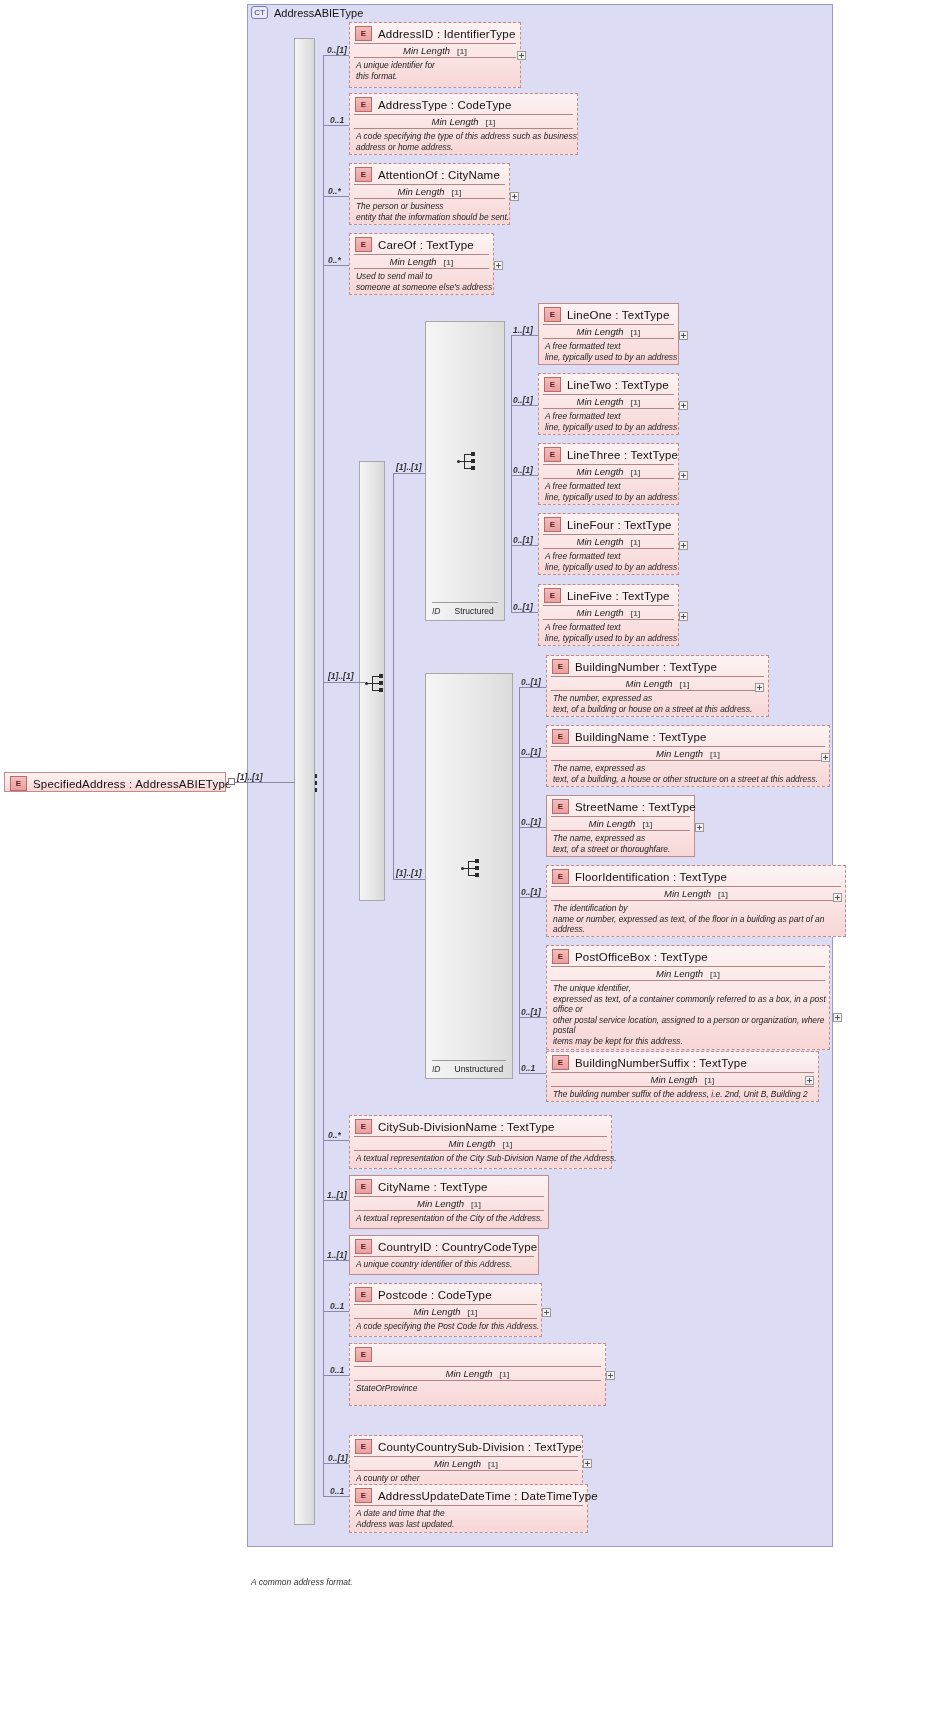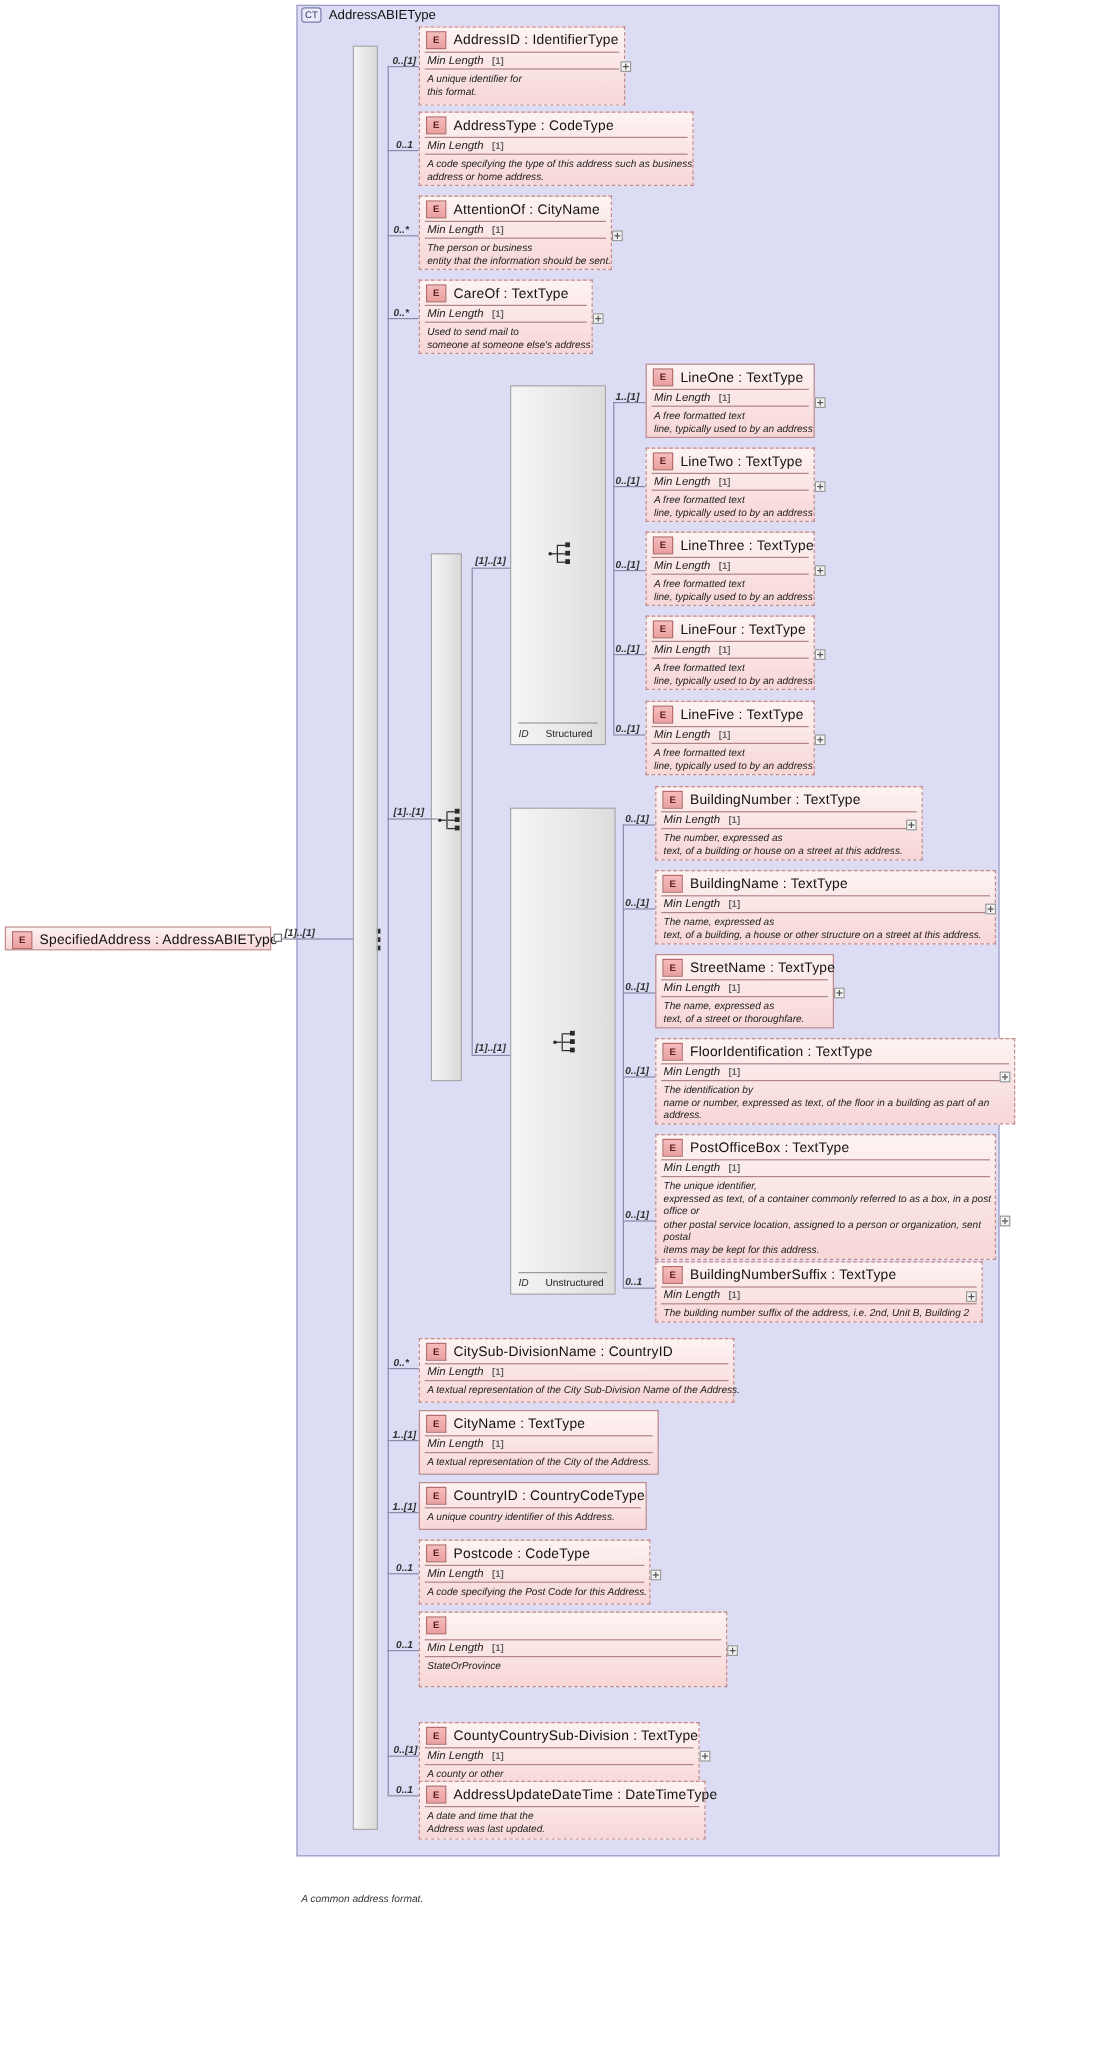--- a/index.html
+++ b/index.html
@@ -11,21 +11,21 @@
       linear-gradient(180deg,#fdf3f3 0%, #fbe6e6 45%, #f7d6d6 100%);
       border:1px solid #c08b8b;}
   .elembox.opt{border-style:dashed;}
   .elembox .hdr{display:flex;align-items:center;gap:6px;padding:3px 5px 2px 5px;}
   .elembox .etag{width:15px;height:13px;flex:0 0 auto;display:flex;align-items:center;justify-content:center;
       font-size:8px;font-weight:bold;color:#5a2020;background:linear-gradient(180deg,#f6bcbc,#ea9f9f);
       border:1px solid #b46c6c;}
   .elembox .nm{font-size:11.5px;color:#111;white-space:nowrap;letter-spacing:.2px;}
   .elembox .facetline{border-top:1px solid #b08585;margin:0 4px;}
   .elembox .facet{display:flex;align-items:baseline;gap:7px;padding:1px 6px;font-style:italic;
-      font-size:9.5px;color:#222;}
+      font-size:9.5px;color:#222;justify-content:center;}
   .elembox .facet .occ{font-style:normal;font-size:8px;color:#666;}
   .elembox .doc{padding:2px 6px 3px 6px;font-style:italic;font-size:8.4px;line-height:1.25;color:#222;}
   .elembox .doc div{white-space:nowrap;}
 
   
   .plus{position:absolute;width:9px;height:9px;box-sizing:border-box;border:1px solid #9a9a9a;
       background:#f2f2f2;}
   .plus:before,.plus:after{content:"";position:absolute;background:#555;}
   .plus:before{left:1px;right:1px;top:3px;height:1px;}
   .plus:after{top:1px;bottom:1px;left:3px;width:1px;}
@@ -435,21 +435,21 @@
     <div class="facetline"></div>
     <div class="facet">
         <span>Min Length</span>
         <span class="occ" style="position:static">[1]</span>
       </div>
     <div class="facetline"></div>
     <div class="doc">
       <div>The unique identifier,</div>
         <div>expressed as text, of a container commonly referred to as a box, in a post</div>
       <div>office or</div>
-        <div>other postal service location, assigned to a person or organization, sent</div>
+        <div>other postal service location, assigned to a person or organization, where</div>
       <div>postal</div>
         <div>items may be kept for this address.</div>
     </div>
   </div>
   <div class="plus" style="left:833px;top:1013px;"></div>
   <div class="hline" style="left:519px;top:1017px;width:27px;"></div>
   <div class="occ" style="left:521px;top:1007px;">0..[1]</div>
 
   <div class="elembox opt" style="left:546px;top:1051px;width:273px;height:51px;">
     <div class="hdr">
@@ -466,21 +466,21 @@
         <div>The building number suffix of the address, i.e. 2nd, Unit B, Building 2</div>
       </div>
   </div>
   <div class="plus" style="left:805px;top:1076px;"></div>
   <div class="hline" style="left:519px;top:1073px;width:27px;"></div>
   <div class="occ" style="left:521px;top:1063px;">0..1</div>
 
   <div class="elembox opt" style="left:349px;top:1115px;width:263px;height:54px;">
     <div class="hdr">
         <span class="etag">E</span>
-      <span class="nm">CitySub-DivisionName : CountryID</span>
+      <span class="nm">CitySub-DivisionName : TextType</span>
       </div>
     <div class="facetline"></div>
     <div class="facet">
         <span>Min Length</span>
         <span class="occ" style="position:static">[1]</span>
       </div>
     <div class="facetline"></div>
     <div class="doc">
         <div>A textual representation of the City Sub-Division Name of the Address.</div>
       </div>

